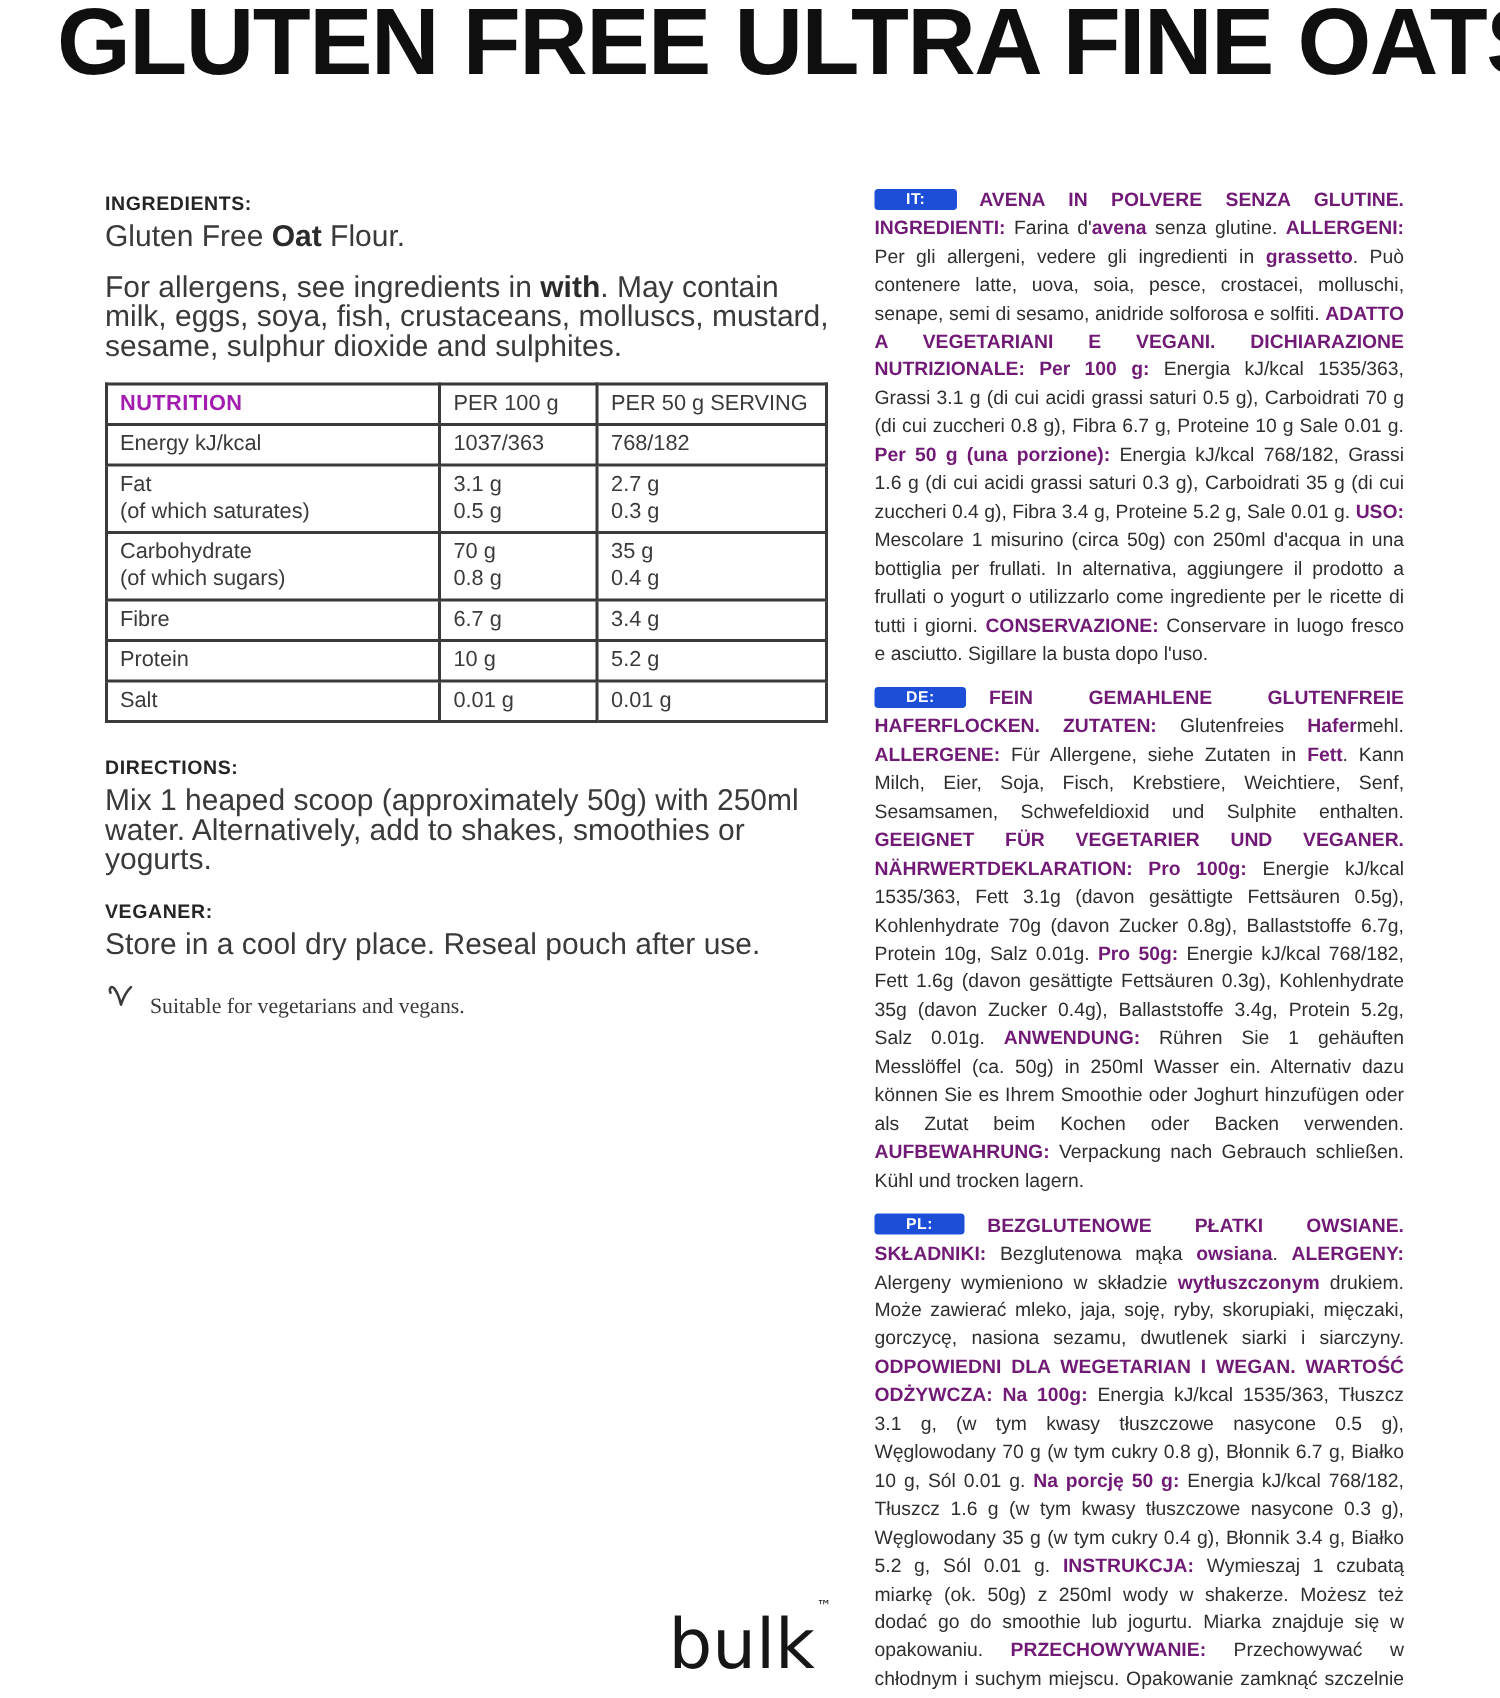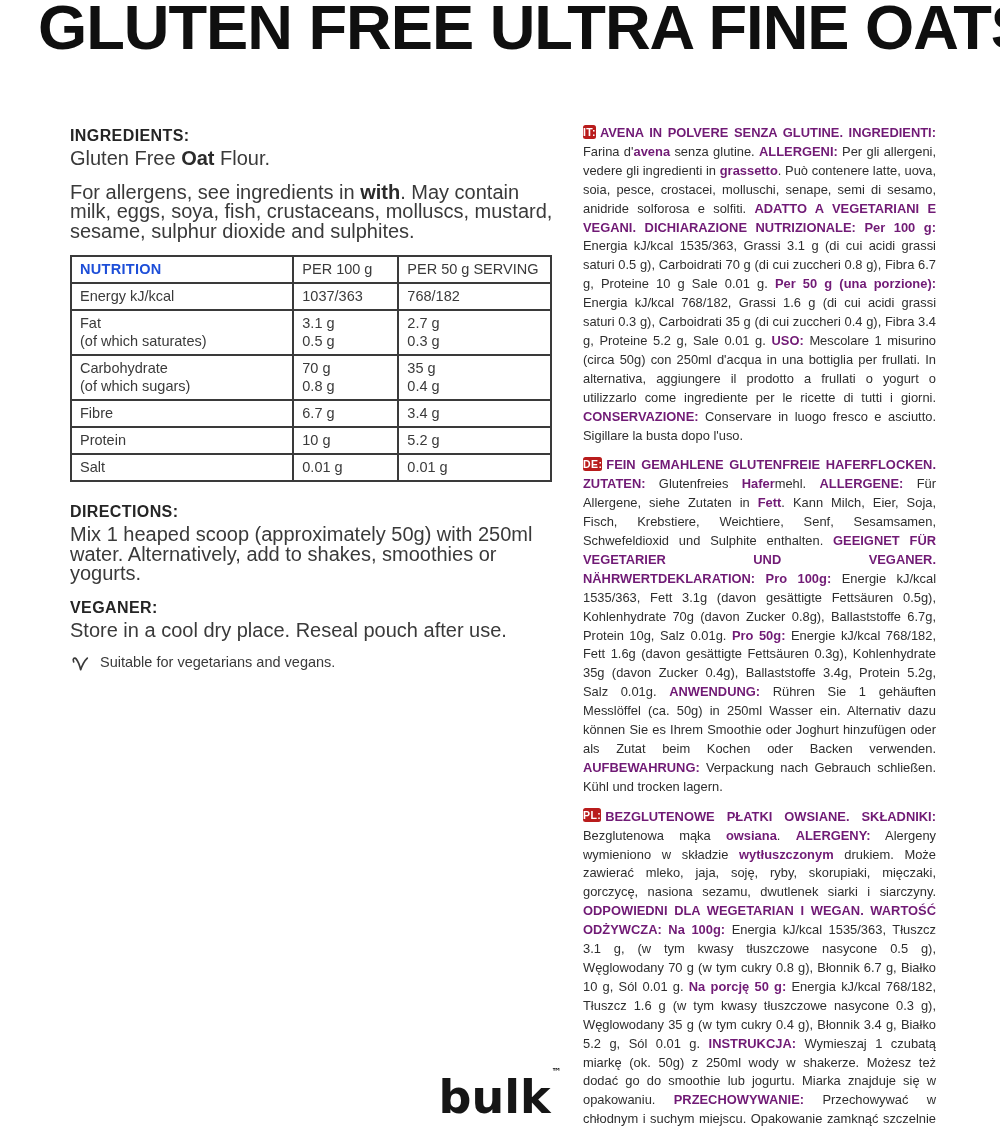--- a/index.html
+++ b/index.html
@@ -7,55 +7,55 @@
     position:relative;width:1000px;height:1132px;background:#ffffff;overflow:hidden;
     font-family:"Liberation Sans", sans-serif;color:#333333;
   }
   
   .title-wrap{position:absolute;top:0;left:0;width:888px;height:58px;margin-left:36px;}
   .title-wrap svg{display:block;}
   .title-wrap text{fill:#0f0f0f;font-family:"Liberation Sans",sans-serif;font-weight:bold;letter-spacing:-1px;}
   
   .left-col{position:absolute;left:70px;top:126px;width:484px;}
   .sec-heading{
-    font-size:16px;font-weight:bold;color:#252525;letter-spacing:.4px;
+    font-size:13px;font-weight:bold;color:#252525;letter-spacing:.4px;
     margin:0 0 3px 0;line-height:20px;
   }
   .sec-body{font-size:20px;line-height:19.5px;color:#3a3a3a;margin:0 0 14px 0;}
   .sec-body b{color:#2b2b2b;}
   
   table.nutrition{
     border-collapse:collapse;width:482px;margin:6px 0 20px 0;
     font-size:14.5px;line-height:18px;color:#3a3a3a;table-layout:fixed;
   }
   table.nutrition th, table.nutrition td{
     border:2px solid #3a3a3a;padding:3px 8px 4px 8px;text-align:left;vertical-align:top;
     white-space:pre-line;font-weight:normal;
   }
-  table.nutrition th:first-child{font-weight:bold;color:#1d4ed8;letter-spacing:.3px;}
+  table.nutrition th:first-child{font-weight:bold;color:#a21caf;letter-spacing:.3px;}
   .col-label{width:201px;} .col-100{width:95px;} .col-50{width:138px;}
   
-  .veg-row{display:flex;align-items:flex-start;gap:9px;margin-top:8px;}
+  .veg-row{display:flex;align-items:flex-end;gap:9px;margin-top:8px;font-family:Liberation Serif, serif;}
   .veg-row .note{font-size:14.5px;color:#3a3a3a;}
   
   .right-col{
     position:absolute;left:583px;top:124px;width:353px;
     font-size:12.9px;line-height:18.9px;color:#2e2e2e;text-align:justify;
   }
   .right-col p{margin:0 0 11px 0;}
   .right-col b{color:#701a75;}
   .lang-badge{
-    display:inline-block;background:#b91c1c;color:#ffffff;font-weight:bold;
-    font-size:10.5px;line-height:12px;padding:1px 0;border-radius:2.5px;
-    margin-right:4px;position:relative;top:-1.5px;letter-spacing:.4px;
+    display:inline-block;background:#1d4ed8;color:#ffffff;font-weight:bold;
+    font-size:10.5px;line-height:12px;padding:1px 21px;border-radius:2.5px;
+    margin-right:15px;position:relative;top:-1.5px;letter-spacing:.4px;
   }
   
   .brand{
     position:absolute;left:0;top:1066px;width:1000px;text-align:center;
-    font-family:"DejaVu Sans", sans-serif;font-weight:bold;font-size:46px;
+    font-family:"DejaVu Sans", sans-serif;font-weight:normal;font-size:46px;
     color:#161616;letter-spacing:0;
   }
   .brand .tm{font-size:10px;vertical-align:38px;margin-left:1px;color:#161616;}
 </style>
 </head>
 <body>
 
 <div class="page">
 
   <div class="title-wrap">

